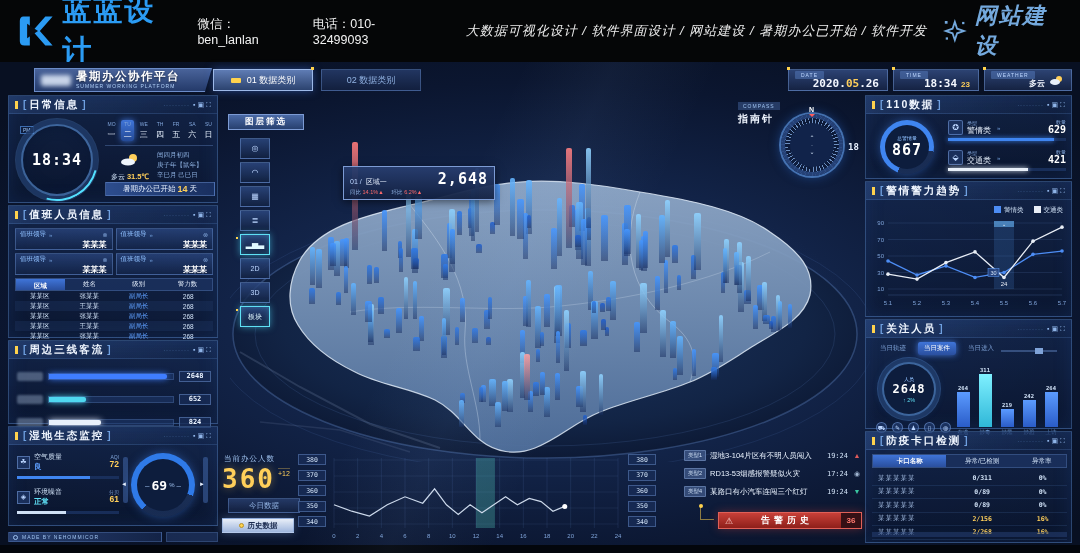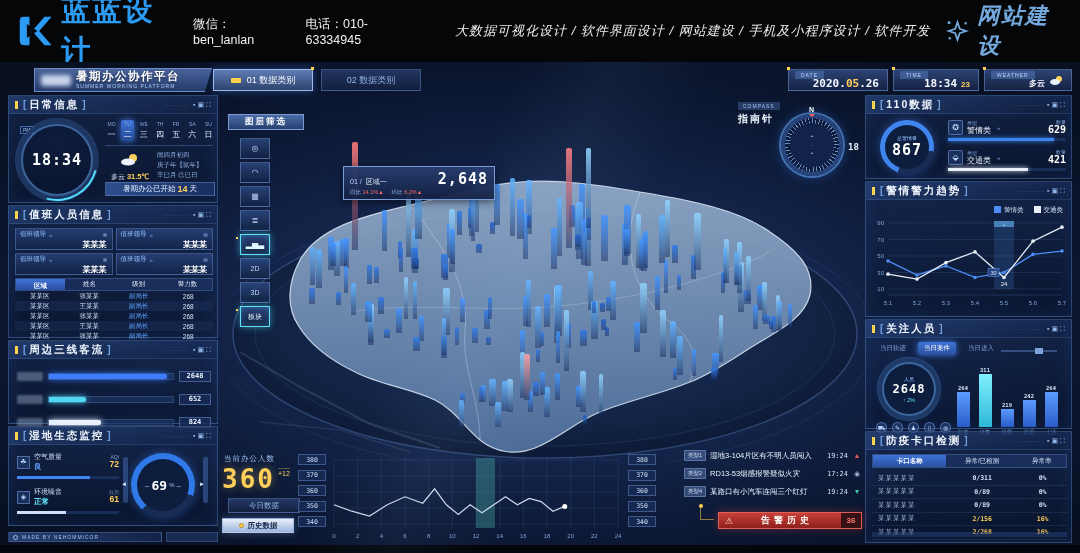--- a/index.html
+++ b/index.html
@@ -270,24 +270,24 @@
       <svg width="40" height="40" viewBox="0 0 40 40">
         <path d="M6,4 Q2,4 2,9 L2,31 Q2,36 7,36 L13,36 L13,4 Z" fill="#2b9bf3"></path>
         <path d="M16,20 L30,4 L38,4 L24,20 L38,36 L30,36 Z" fill="#2b9bf3"></path>
         <path d="M10,12 L22,20 L10,28 Z" fill="#0a0c10"></path>
       </svg>
       <span class="logo-text">蓝蓝设计</span>
     </div>
     <div class="contact">
       <div class="l2">
         <span>微信：ben_lanlan</span>
-        <span>电话：010-63334945</span>
-      </div>
-    </div>
-    <div class="services">大数据可视化设计 / 软件界面设计 / 网站建设 /  手机及小程序设计 / 软件开发</div>
+        <span>电话：010-32499093</span>
+      </div>
+    </div>
+    <div class="services">大数据可视化设计 / 软件界面设计 / 网站建设 /  暑期办公已开始 / 软件开发</div>
     <div class="collect">
       <svg width="26" height="26" viewBox="0 0 26 26">
         <path d="M13 3 L15.5 10.5 L23 13 L15.5 15.5 L13 23 L10.5 15.5 L3 13 L10.5 10.5 Z" fill="none" stroke="#74a9dd" stroke-width="2"></path>
         <rect x="2" y="2" width="3" height="3" fill="#74a9dd"></rect>
         <rect x="21" y="3" width="2.5" height="2.5" fill="#74a9dd"></rect>
         <rect x="3" y="20" width="2.5" height="2.5" fill="#74a9dd"></rect>
       </svg>
       <span class="collect-text">网站建设</span>
     </div>
   </div>

